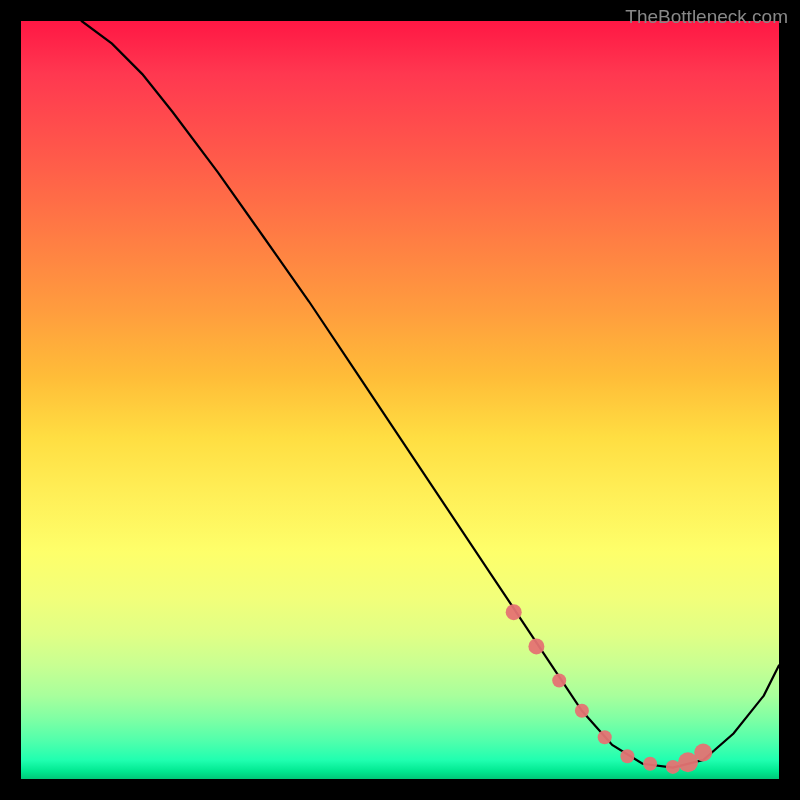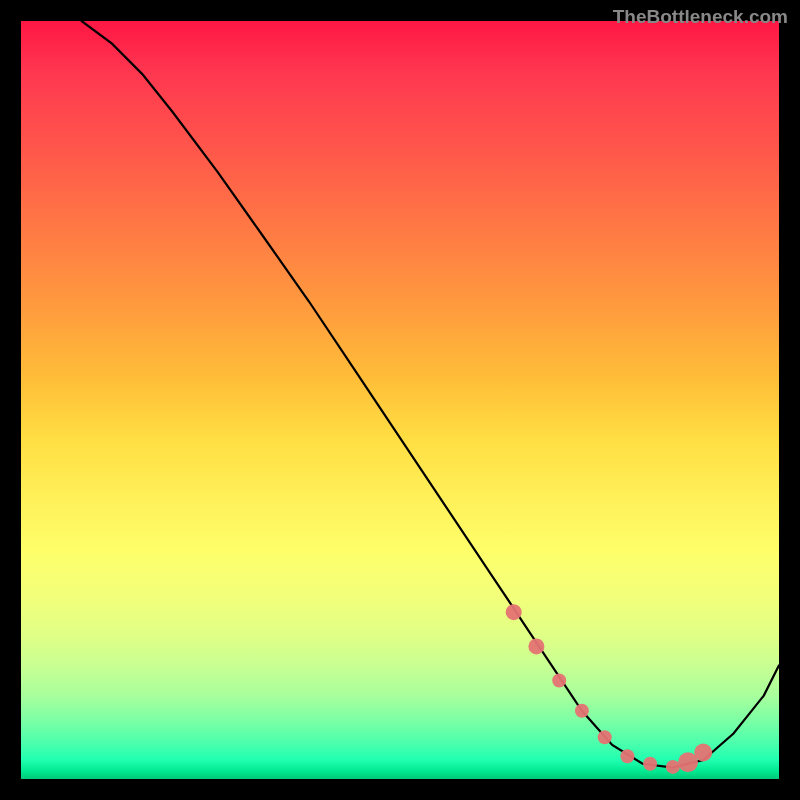--- a/index.html
+++ b/index.html
@@ -1,17 +1,17 @@
 <!DOCTYPE html>
 <html><head>
 <meta charset="utf-8">
 <style>
   * { margin: 0; padding: 0; box-sizing: border-box; }
   body { width: 800px; height: 800px; background: #000; position: relative; font-family: Arial, sans-serif; }
-  .attribution { position: absolute; top: 6px; right: 12px; color: #888; font-size: 19px; font-weight: 700; z-index: 10; }
+  .attribution { position: absolute; top: 6px; right: 12px; color: #888; font-size: 19px; font-weight: 400; z-index: 10; }
   .chart-area { position: absolute; left: 21px; top: 21px; width: 758px; height: 758px; overflow: hidden; }
   .gradient-bg { position: absolute; left: 0; top: 0; width: 758px; height: 758px; background: linear-gradient(to bottom,
       #ff1744 0%,
       #ff3850 7%,
       #ff5a4a 18%,
       #ff7b44 28%,
       #ff9c3e 38%,
       #ffbd38 47%,
       #ffde42 55%,
       #ffee56 62%,

